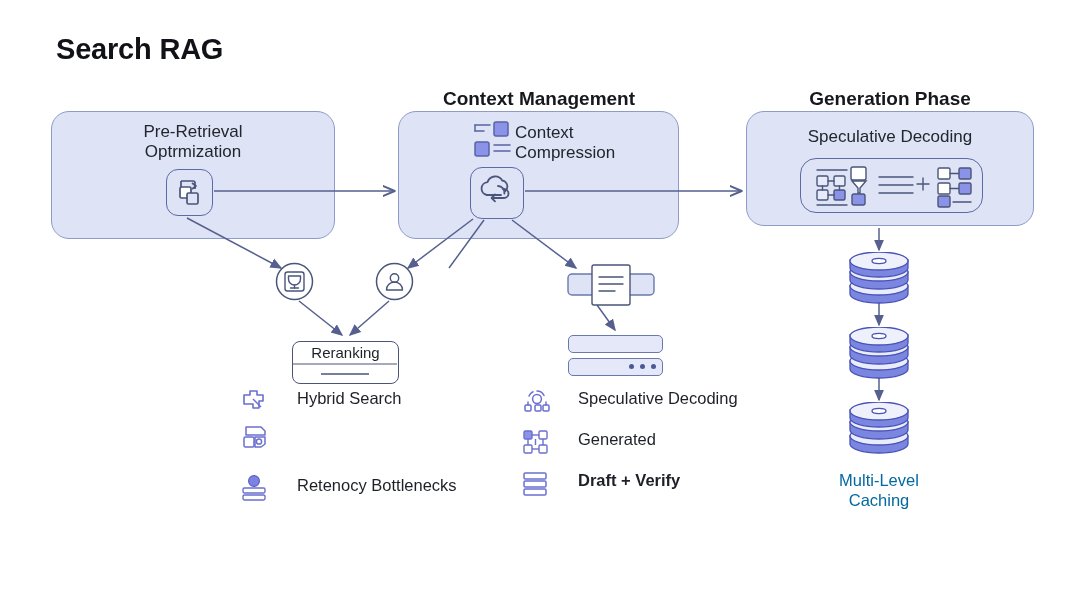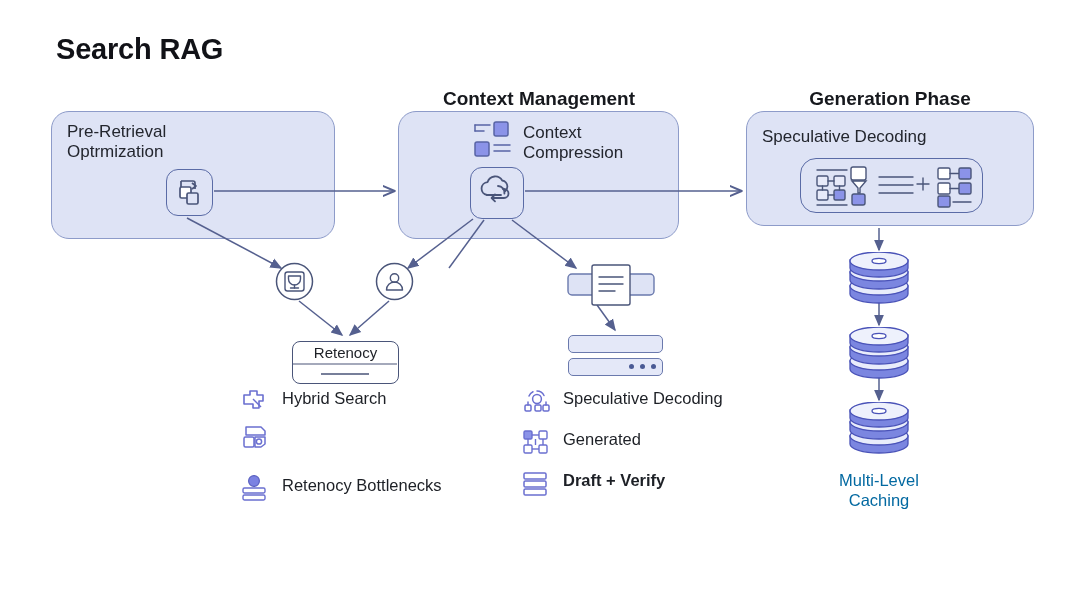--- a/index.html
+++ b/index.html
@@ -49,37 +49,35 @@
     box-sizing: border-box;
   }
   #panel-retrieval  { left: 51px;  top: 111px; width: 284px; height: 128px; }
   #panel-context    { left: 398px; top: 111px; width: 281px; height: 128px; }
   #panel-generation { left: 746px; top: 111px; width: 288px; height: 115px; }
 
   .panel-title {
     position: absolute;
     font-size: 17px;
     color: #23262e;
-    text-align: left;
+    text-align: center;
     line-height: 1.17;
     white-space: pre-line;
-    padding-left: 16px;
   }
   #title-retrieval  { left: 51px;  top: 122px; width: 284px; }
   #title-generation { left: 746px; top: 127px; width: 288px; }
 
   #title-context {
     position: absolute;
     left: 515px;
     top: 123px;
     font-size: 17px;
     color: #23262e;
     line-height: 1.17;
     white-space: pre-line;
-    margin-left: 8px;
   }
 
   
   .icon-tile {
     position: absolute;
     border: 1.6px solid #5a6ba6;
     border-radius: 12px;
     box-sizing: border-box;
     background: transparent;
   }
@@ -133,21 +131,21 @@
     border-radius: 50%;
     background: #4a5a95;
     top: 364px;
   }
 
   
   .bullet-row {
     position: absolute;
     display: flex;
     align-items: flex-start;
-    gap: 12px;
+    gap: 27px;
   }
   .bullet-icon {
     width: 30px;
     height: 30px;
     flex: 0 0 30px;
     position: relative;
   }
   .bullet-text {
     font-size: 16.5px;
     color: #1d2026;
@@ -335,21 +333,21 @@
       </g>
     </svg>
   </div>
 
   <div id="reranking-card">
     <svg width="104" height="40" viewBox="0 0 104 40">
       <line x1="0" y1="22" x2="104" y2="22" stroke="#4a5579" stroke-width="1.2"></line>
       <line x1="28" y1="32" x2="76" y2="32" stroke="#4a5579" stroke-width="1.6"></line>
     </svg>
   </div>
-  <div id="reranking-label">Retenocy</div>
+  <div id="reranking-label">Reranking</div>
 
   <div style="position:absolute; left:566px; top:263px;">
     <svg width="92" height="44" viewBox="0 0 92 44">
       <rect x="2" y="11" width="30" height="21" rx="4" fill="#dee3f5" stroke="#6a79ad" stroke-width="1.4"></rect>
       <rect x="58" y="11" width="30" height="21" rx="4" fill="#dee3f5" stroke="#6a79ad" stroke-width="1.4"></rect>
       <rect x="26" y="2" width="38" height="40" rx="2" fill="#ffffff" stroke="#4a5579" stroke-width="1.4"></rect>
       <g stroke="#4a5579" stroke-width="1.4" stroke-linecap="round">
         <line x1="33" y1="14" x2="57" y2="14"></line>
         <line x1="33" y1="21" x2="57" y2="21"></line>
         <line x1="33" y1="28" x2="49" y2="28"></line>

